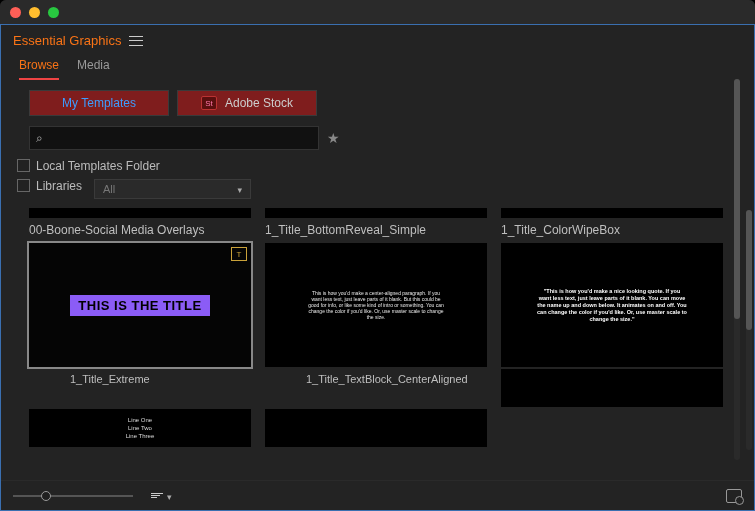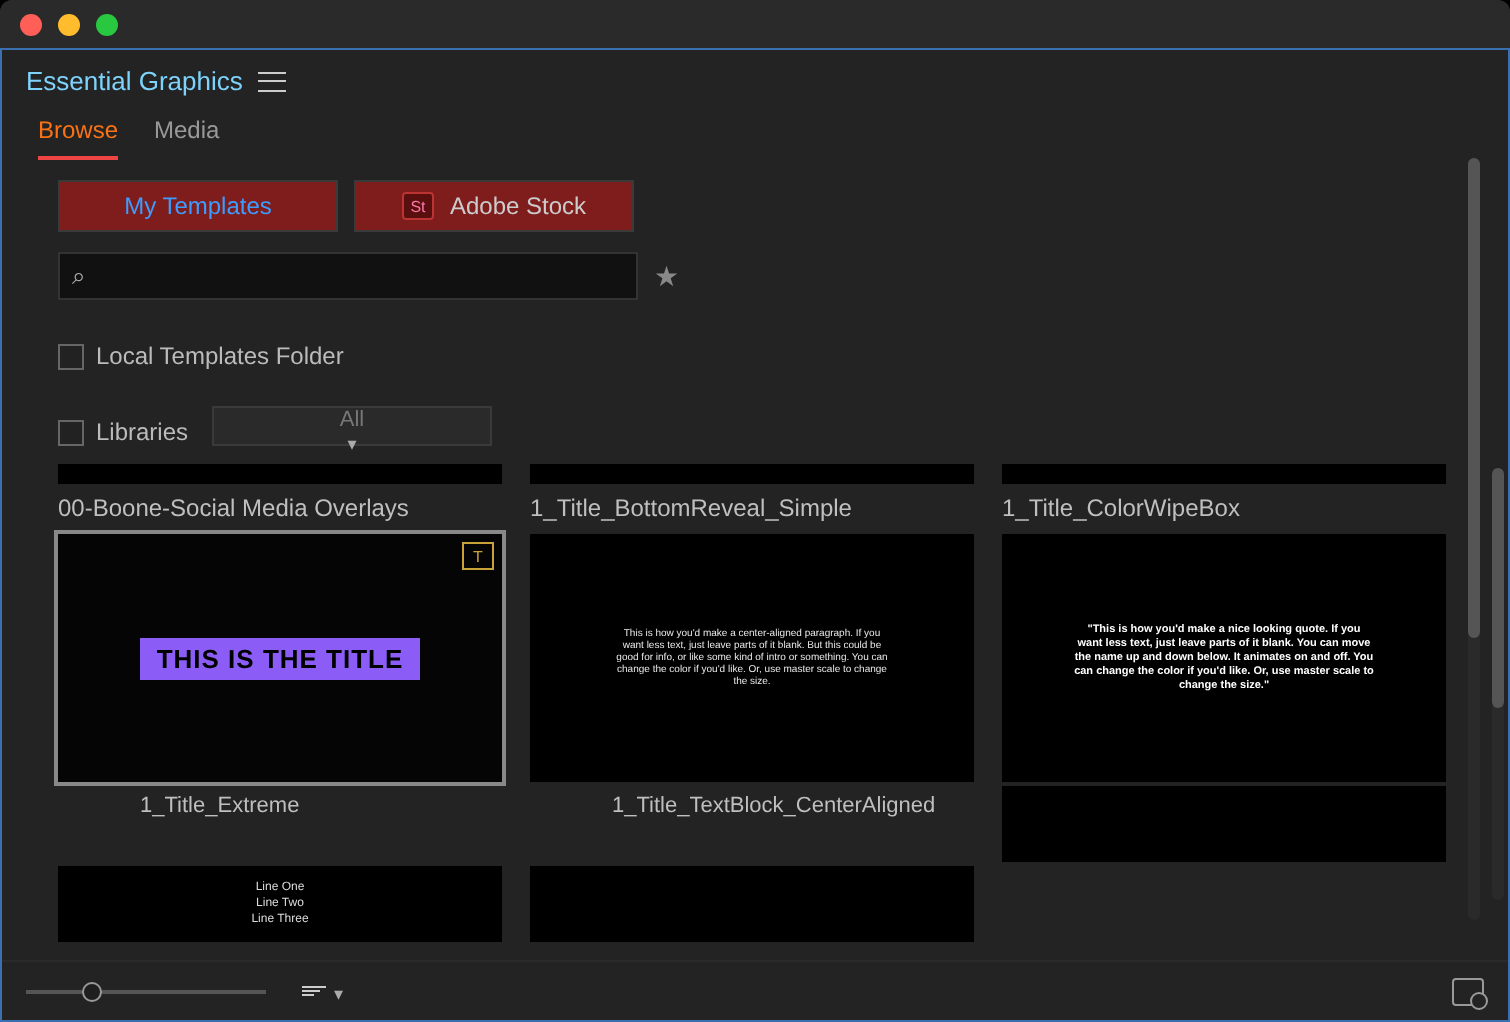--- a/index.html
+++ b/index.html
@@ -40,21 +40,21 @@
     background: #232323;
     display: flex;
     flex-direction: column;
   }
 
   .panel-header {
     display: flex;
     align-items: center;
     gap: 8px;
     padding: 8px 12px 4px 12px;
-    color: #7dd3fc;
+    color: #f97316;
     font-size: 13px;
   }
   .hamburger {
     width: 14px; height: 10px;
     display: inline-flex; flex-direction: column; justify-content: space-between;
   }
   .hamburger span { display:block; height:1px; background:#ccc; }
 
   .tabrow {
     display: flex;
@@ -118,41 +118,39 @@
     gap: 6px;
   }
   .search-box input {
     flex:1; background: transparent; border: none; outline: none; color:#ccc; font-size:12px;
   }
   .star { color:#888; font-size:14px; }
   .mag { color:#aaa; font-size:12px; }
 
   .check-row {
     display: flex;
-    align-items: flex-end;
+    align-items: flex-start;
     gap: 6px;
-    padding: 3px 28px;
+    padding: 3px 16px;
     color: #bbb;
     font-size: 12px;
-    margin-top: 12px;
   }
   .chk {
     width: 13px; height: 13px;
     border: 1px solid #666;
     background: #222;
   }
   .combo {
-    width: 140px; height: 20px;
+    width: 157px; height: 20px;
     background: #2a2a2a;
     border: 1px solid #3a3a3a;
     color: #777;
     display:flex; align-items:center; justify-content:space-between;
     padding: 0 8px;
     font-size: 11px;
-    flex-direction: column;
   }
 
   .grid-area {
     position: relative;
     flex: 1;
     overflow: hidden;
     padding: 4px 8px 0 28px;
   }
   .grid-inner {
     display: grid;

